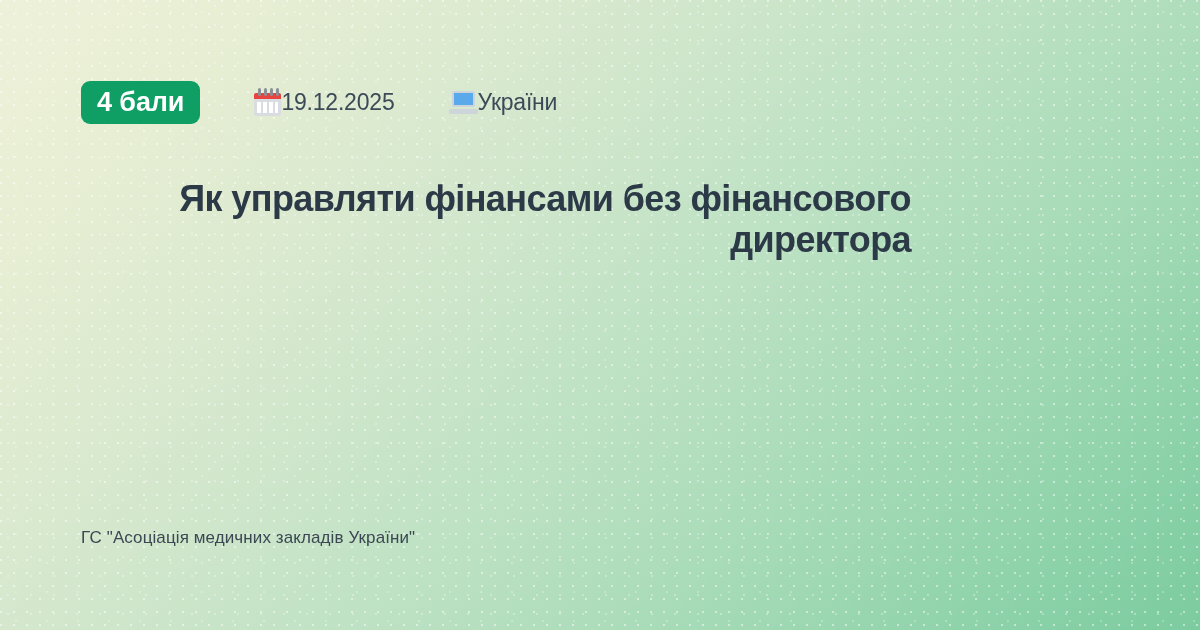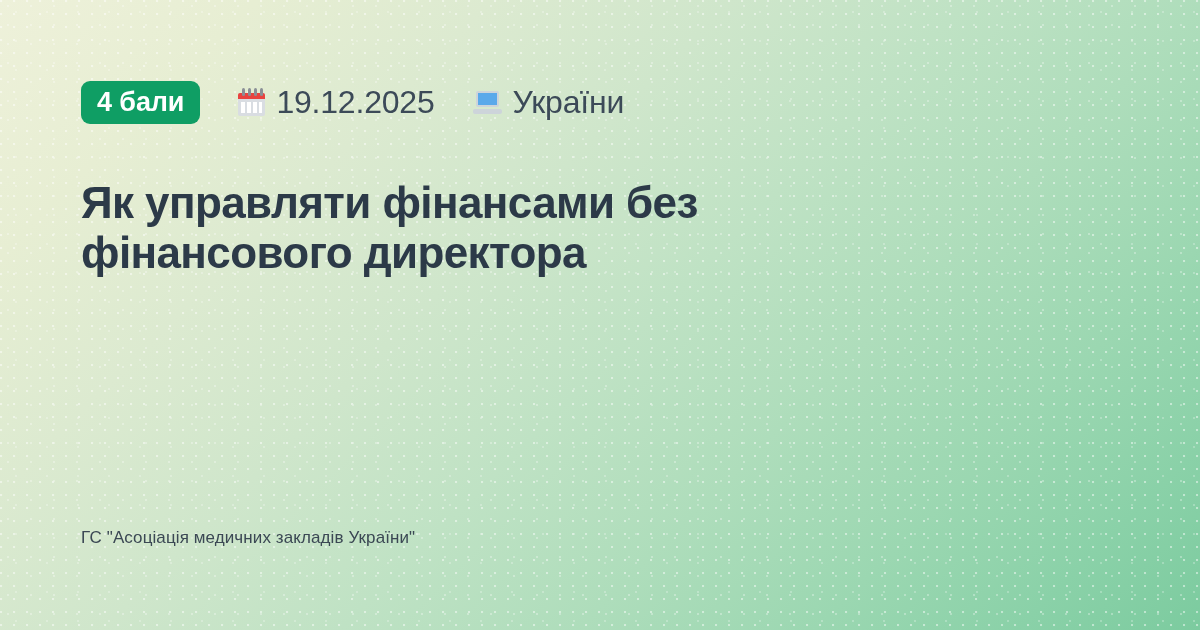--- a/index.html
+++ b/index.html
@@ -25,20 +25,21 @@
       linear-gradient(135deg,
         #eef1da 0%,
         #e7eed3 14%,
         #dcead0 27%,
         #cfe6cb 40%,
         #bfe2c4 53%,
         #aeddbb 66%,
         #9bd7b1 79%,
         #8ad1a8 90%,
         #7ccb9f 100%);
+    text-align: right;
   }
 
   
   .noise {
     position: absolute;
     inset: 0;
     pointer-events: none;
     opacity: .55;
     background-image:
       radial-gradient(circle at 1px 1px, rgba(255,255,255,.85) 1px, rgba(255,255,255,0) 1.6px),
@@ -78,24 +79,23 @@
     font-size: 27px;
     font-weight: 700;
     line-height: 1;
     letter-spacing: -0.1px;
     white-space: nowrap;
   }
 
   .meta-item {
     display: inline-flex;
     align-items: center;
-    gap: 11px;
-    margin-left: 38px;
+    margin-left: 54px;
     color: #3c4a58;
-    font-size: 32px;
+    font-size: 23px;
     font-weight: 400;
     line-height: 1;
     white-space: nowrap;
   }
 
   .meta-item .meta-label { letter-spacing: -0.2px; }
 
   
   .cal-icon {
     position: relative;
@@ -170,21 +170,21 @@
   }
 
   
   .title {
     position: absolute;
     left: 81px;
     top: 178px;
     width: 830px;
     margin: 0;
     color: #2c3a48;
-    font-size: 44px;
+    font-size: 36px;
     font-weight: 700;
     line-height: 1.14;
     letter-spacing: -0.6px;
   }
 
   
   .footer {
     position: absolute;
     left: 81px;
     top: 527px;

